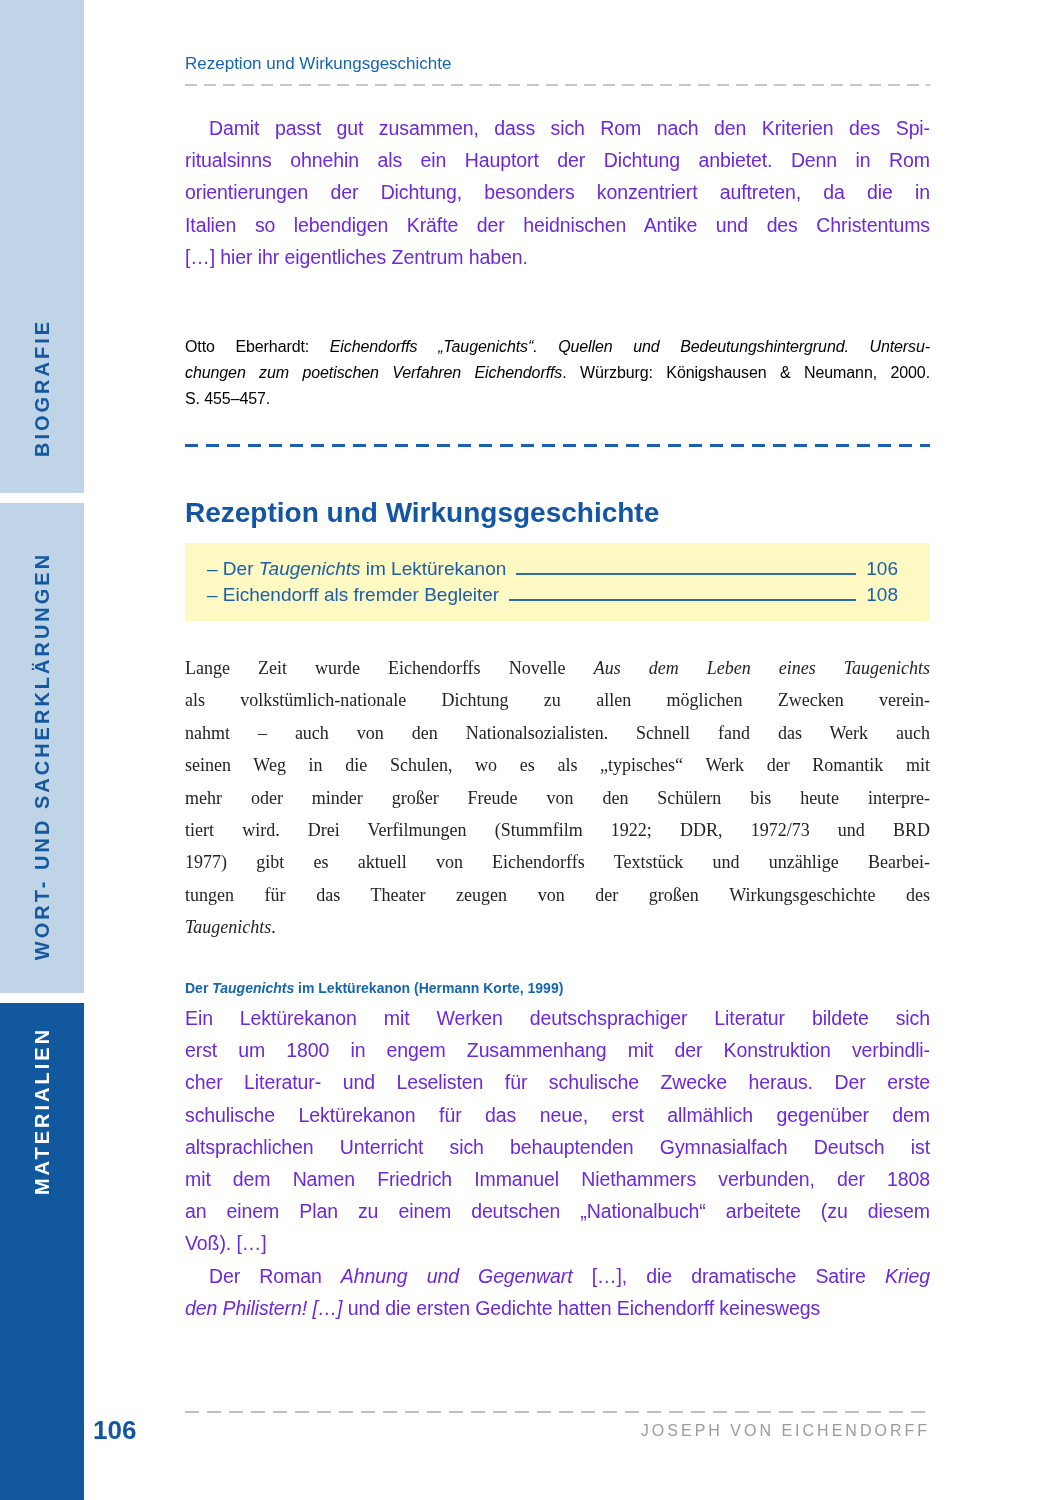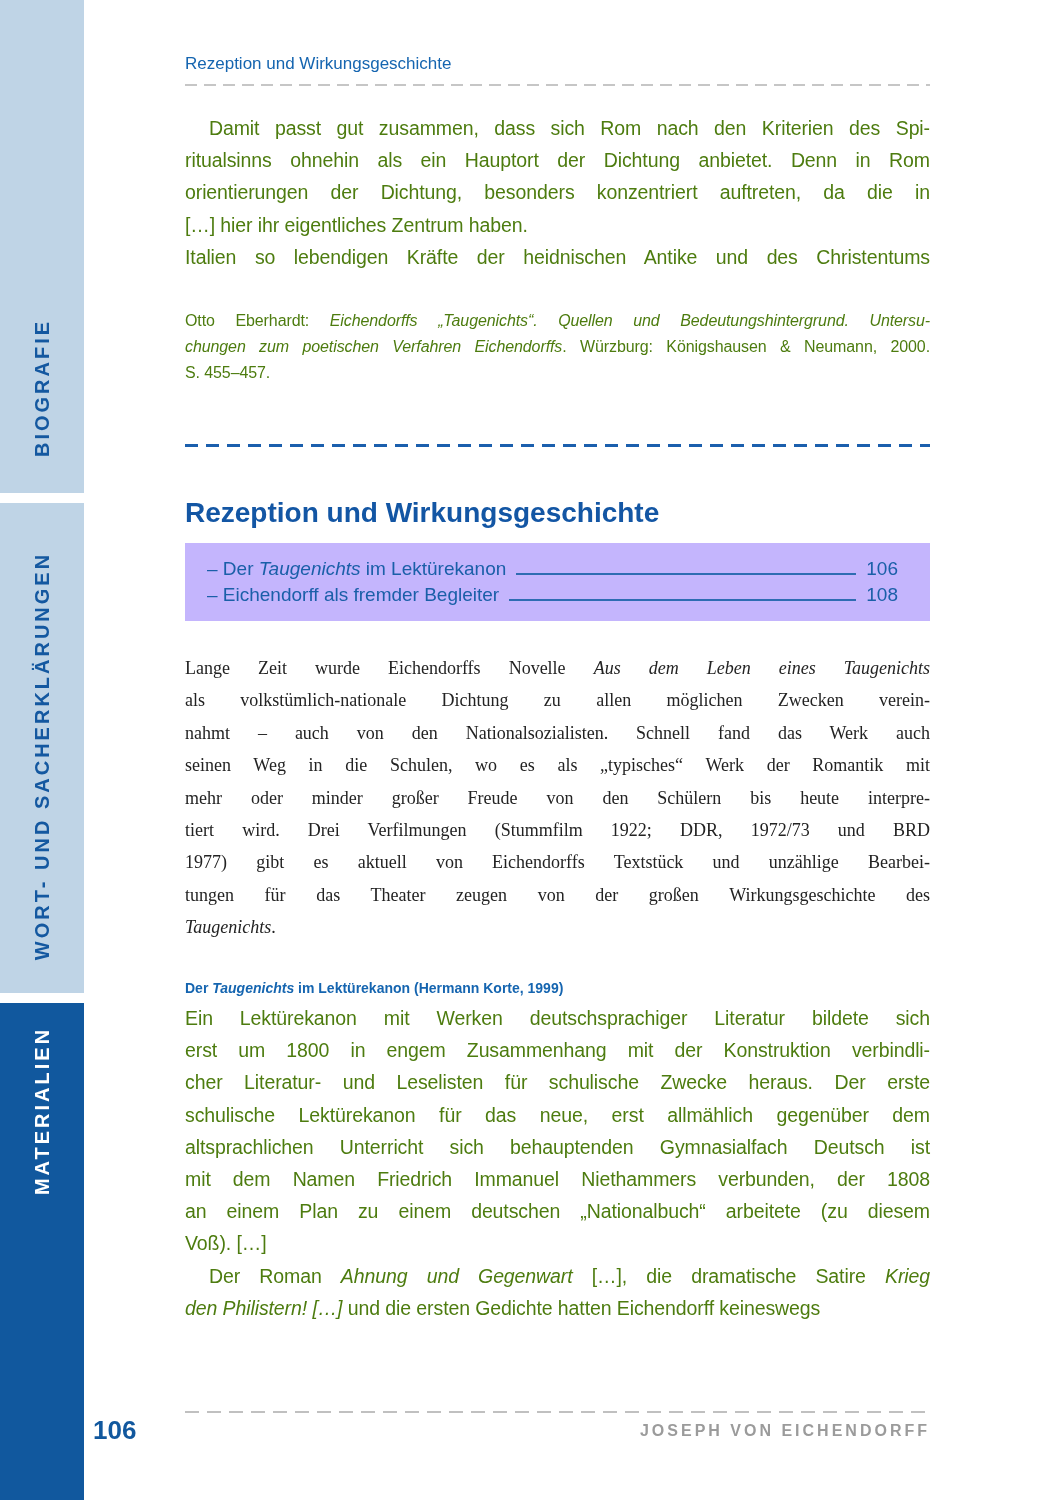--- a/index.html
+++ b/index.html
@@ -26,42 +26,42 @@
   .dash-blue{top:444px;height:3px;
     background:repeating-linear-gradient(90deg,#1b5fad 0 13px,transparent 13px 21px);}
   .dash-foot{top:1411px;height:2px;
     background:repeating-linear-gradient(90deg,#c0c0c0 0 14px,transparent 14px 22px);}
   
   .tblock{position:absolute;left:0;width:745px;}
   .tline{text-align:justify;text-align-last:justify;}
   .tline.endl{text-align-last:left;}
   .tline.indl{padding-left:24px;box-sizing:border-box;}
   .it{font-style:italic;}
-  .p-sans{font-size:19.5px;line-height:32.2px;color:#4d7c0f;letter-spacing:-0.1px;}
+  .p-sans{font-size:19.5px;line-height:32.2px;color:#6d28d9;letter-spacing:-0.1px;}
   .p1{top:112px;}
-  .citation{top:308px;font-size:16px;line-height:26px;color:#4d7c0f;letter-spacing:-0.1px;}
+  .citation{top:334px;font-size:16px;line-height:26px;color:#000000;letter-spacing:-0.1px;}
   .p-serif{top:652px;font-family:"Liberation Serif",serif;font-size:18px;
     line-height:32.4px;color:#232323;}
   .section-title{position:absolute;top:476px;left:0;font-size:28px;line-height:36px;
     font-weight:bold;color:#1356a4;}
   .subhead{position:absolute;top:968px;left:0;width:745px;font-size:14px;
     font-weight:bold;color:#1565b0;}
   .p3{top:1002px;}
   
   .tocbox{position:absolute;top:543px;left:0;width:745px;height:78px;
-    background:#c4b5fd;box-sizing:border-box;padding:13px 32px 0 22px;}
+    background:#fef9c3;box-sizing:border-box;padding:13px 32px 0 22px;}
   .tocrow{display:flex;align-items:baseline;font-size:19px;line-height:26px;
     color:#1a5fa8;cursor:pointer;}
   .leader{flex:1;border-bottom:2px solid #2e6cb2;margin:0 10px 4px 10px;}
   .tocpage{color:#1a5fa8;}
   
   .folio{position:absolute;left:93px;top:1415px;font-size:26px;font-weight:bold;
     color:#11589e;}
   .booktitle{position:absolute;left:185px;top:1422px;width:745px;text-align:right;
-    font-size:16px;font-weight:bold;letter-spacing:3px;color:#9b9b9b;}
+    font-size:16px;font-weight:normal;letter-spacing:3px;color:#9b9b9b;}
 </style>
 </head>
 <body>
 
 <div class="tab tab-light" style="top:0;height:493px;">
   <span class="vlabel" style="top:388px;">BIOGRAFIE</span>
 </div>
 <div class="tab tab-light" style="top:503px;height:490px;">
   <span class="vlabel" style="top:253px;">WORT- UND SACHERKLÄRUNGEN</span>
 </div>
@@ -71,22 +71,22 @@
 
 <div class="content">
 
   <div class="runhead">Rezeption und Wirkungsgeschichte</div>
   <div class="dash dash-gray"></div>
 
   <div class="tblock p-sans p1">
       <div class="tline indl"><span>Damit passt gut zusammen, dass sich Rom nach den Kriterien des Spi-</span></div>
       <div class="tline"><span>ritualsinns ohnehin als ein Hauptort der Dichtung anbietet. Denn in Rom</span></div>
       <div class="tline"><span>orientierungen der Dichtung, besonders konzentriert auftreten, da die in</span></div>
+      <div class="tline"><span>Italien so lebendigen Kräfte der heidnischen Antike und des Christentums</span></div>
       <div class="tline endl"><span>[…] hier ihr eigentliches Zentrum haben.</span></div>
-      <div class="tline"><span>Italien so lebendigen Kräfte der heidnischen Antike und des Christentums</span></div>
     </div>
 
   <div class="tblock citation">
       <div class="tline"><span>Otto Eberhardt: </span><span class="it">Eichendorffs „Taugenichts“. Quellen und Bedeutungshintergrund. Untersu-</span></div>
       <div class="tline"><span class="it">chungen zum poetischen Verfahren Eichendorffs</span><span>. Würzburg: Königshausen &amp; Neumann, 2000.</span></div>
       <div class="tline endl"><span>S. 455–457.</span></div>
     </div>
 
   <div class="dash dash-blue"></div>
 

